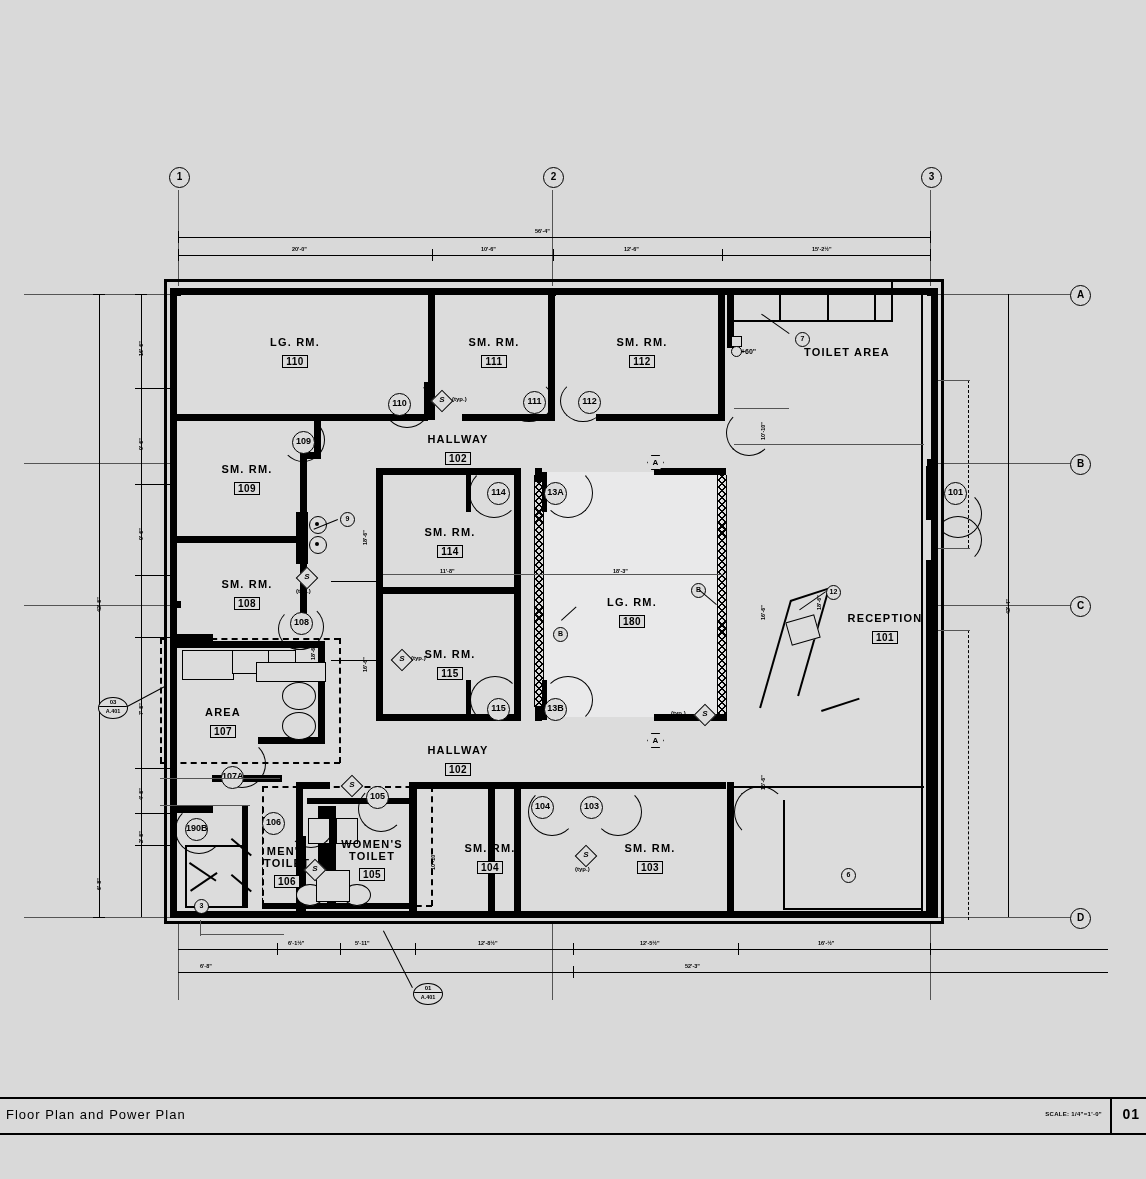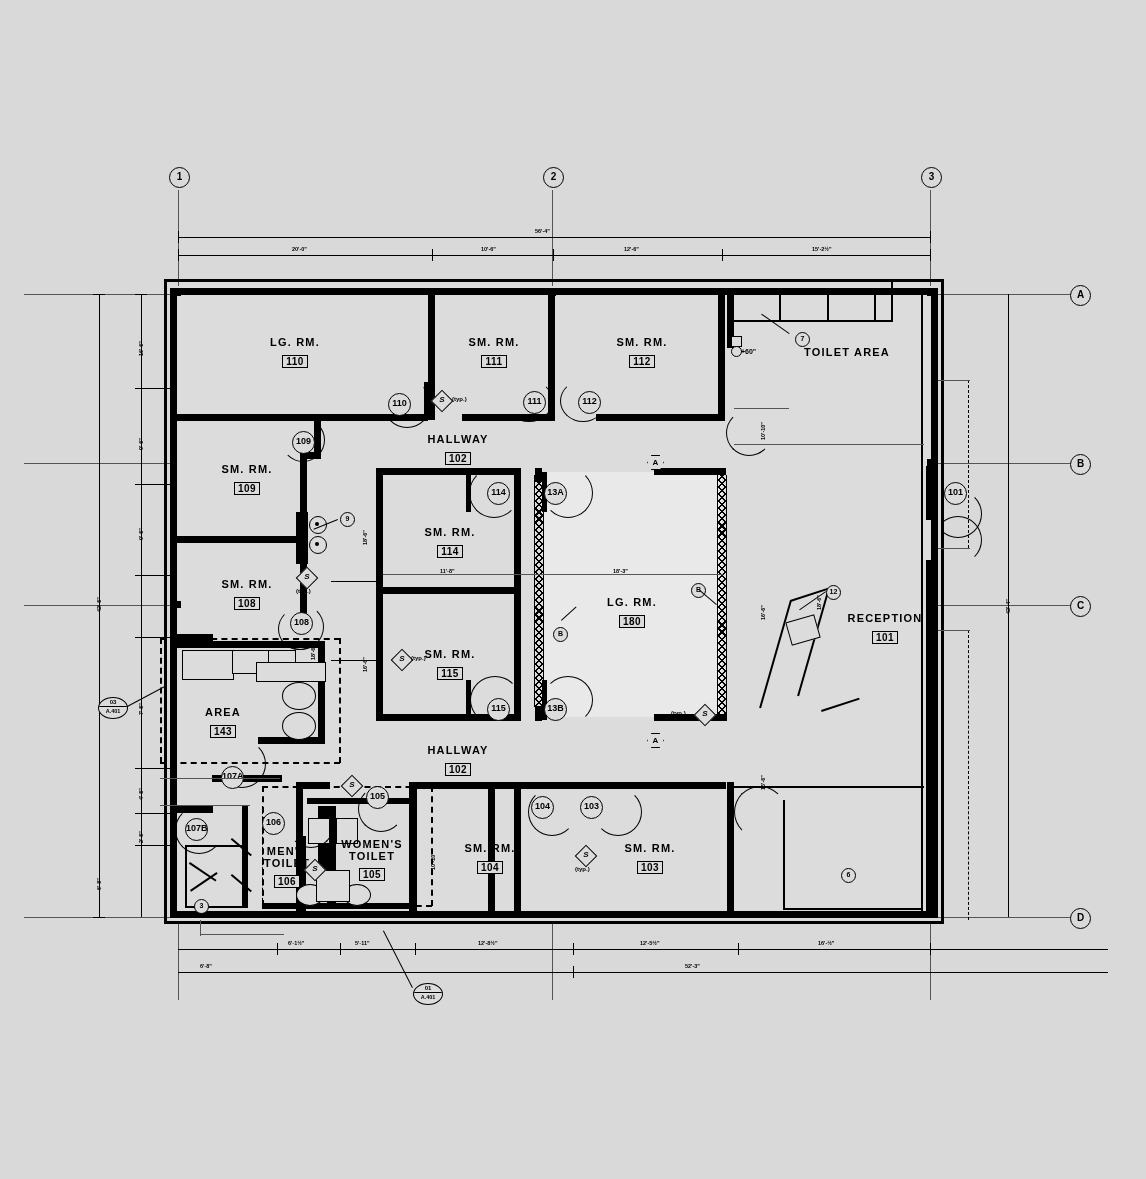--- a/index.html
+++ b/index.html
@@ -329,21 +329,21 @@
   <div class="dtag" style="left:580px;top:796px;">103</div>
 
   <div class="arc" style="left:934px;top:490px;width:46px;height:46px;border-color:transparent #000 #000 transparent;"></div>
   <div class="arc" style="left:934px;top:516px;width:46px;height:46px;border-color:#000 #000 transparent transparent;"></div>
   <div class="dtag" style="left:944px;top:482px;">101</div>
 
   <div class="arc" style="left:218px;top:740px;width:46px;height:46px;border-color:transparent #000 #000 transparent;"></div>
   <div class="dtag" style="left:221px;top:766px;">107A</div>
 
   <div class="arc" style="left:175px;top:806px;width:46px;height:46px;border-color:transparent transparent #000 #000;"></div>
-  <div class="dtag" style="left:185px;top:818px;">107B</div>
+  <div class="dtag" style="left:185px;top:818px;">190B</div>
 
   <div class="arc" style="left:278px;top:608px;width:40px;height:40px;border-color:transparent transparent #000 #000;"></div>
 
   <div class="arc" style="left:288px;top:802px;width:44px;height:44px;border-color:transparent #000 #000 transparent;"></div>
   <div class="dtag" style="left:262px;top:812px;">106</div>
 
   <div class="arc" style="left:358px;top:786px;width:44px;height:44px;border-color:transparent transparent #000 #000;"></div>
   <div class="dtag" style="left:366px;top:786px;">105</div>
 
   <div class="arc" style="left:726px;top:410px;width:44px;height:44px;border-color:transparent transparent #000 #000;"></div>
@@ -389,21 +389,21 @@
     <div style="margin-top:3px;"><span class="rmnum">180</span></div>
   </div>
 
   <div class="lbl" style="left:830px;top:612px;width:110px;">
     <div class="rmname">RECEPTION</div>
     <div style="margin-top:3px;"><span class="rmnum">101</span></div>
   </div>
 
   <div class="lbl" style="left:178px;top:706px;width:90px;">
     <div class="rmname">AREA</div>
-    <div style="margin-top:3px;"><span class="rmnum">143</span></div>
+    <div style="margin-top:3px;"><span class="rmnum">107</span></div>
   </div>
 
   <div class="lbl" style="left:249px;top:845px;width:76px;">
     <div class="rmname">MEN'S</div>
     <div class="rmname">TOILET</div>
     <div style="margin-top:2px;"><span class="rmnum">106</span></div>
   </div>
   <div class="lbl" style="left:331px;top:838px;width:82px;">
     <div class="rmname">WOMEN'S</div>
     <div class="rmname">TOILET</div>
@@ -515,14 +515,20 @@
   <div class="dim dimv" style="left:816px;top:610px;">18'-6"</div>
 
   <div class="ln hln thin" style="left:383px;top:574px;width:340px;"></div>
   <div class="ln hln thin" style="left:160px;top:778px;width:120px;"></div>
   <div class="ln hln thin" style="left:160px;top:805px;width:90px;"></div>
   <div class="ln hln thin" style="left:734px;top:408px;width:55px;"></div>
   <div class="ln hln thin" style="left:734px;top:444px;width:190px;"></div>
   <div class="ln hln thin" style="left:200px;top:934px;width:84px;"></div>
   <div class="ln vln thin" style="left:200px;top:920px;height:16px;"></div>
 
+  <div id="title">
+    <div class="tname">Floor Plan and Power Plan</div>
+    <div class="tscale">SCALE: 1/4"=1'-0"</div>
+    <div class="tdiv"></div>
+    <div class="tsheet">01</div>
+  </div>
 
 </div>
 
 </body></html>

